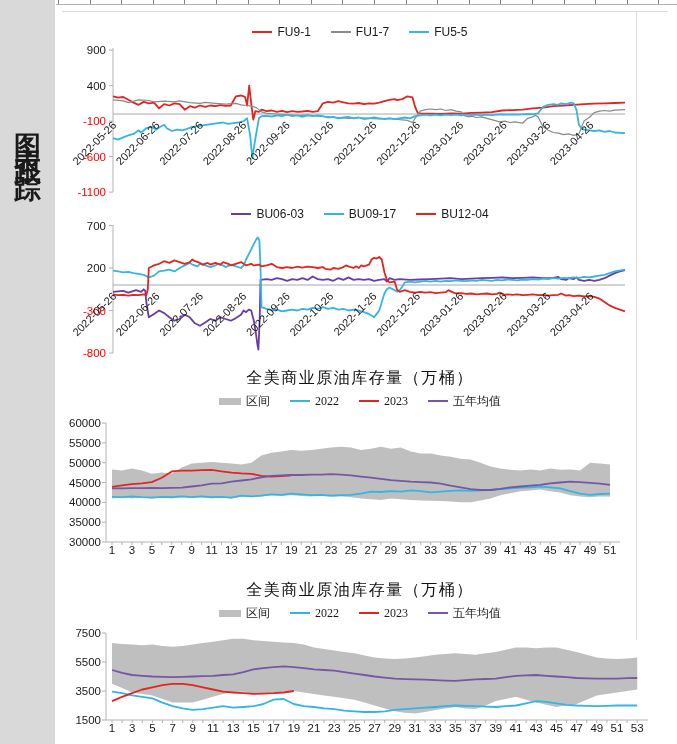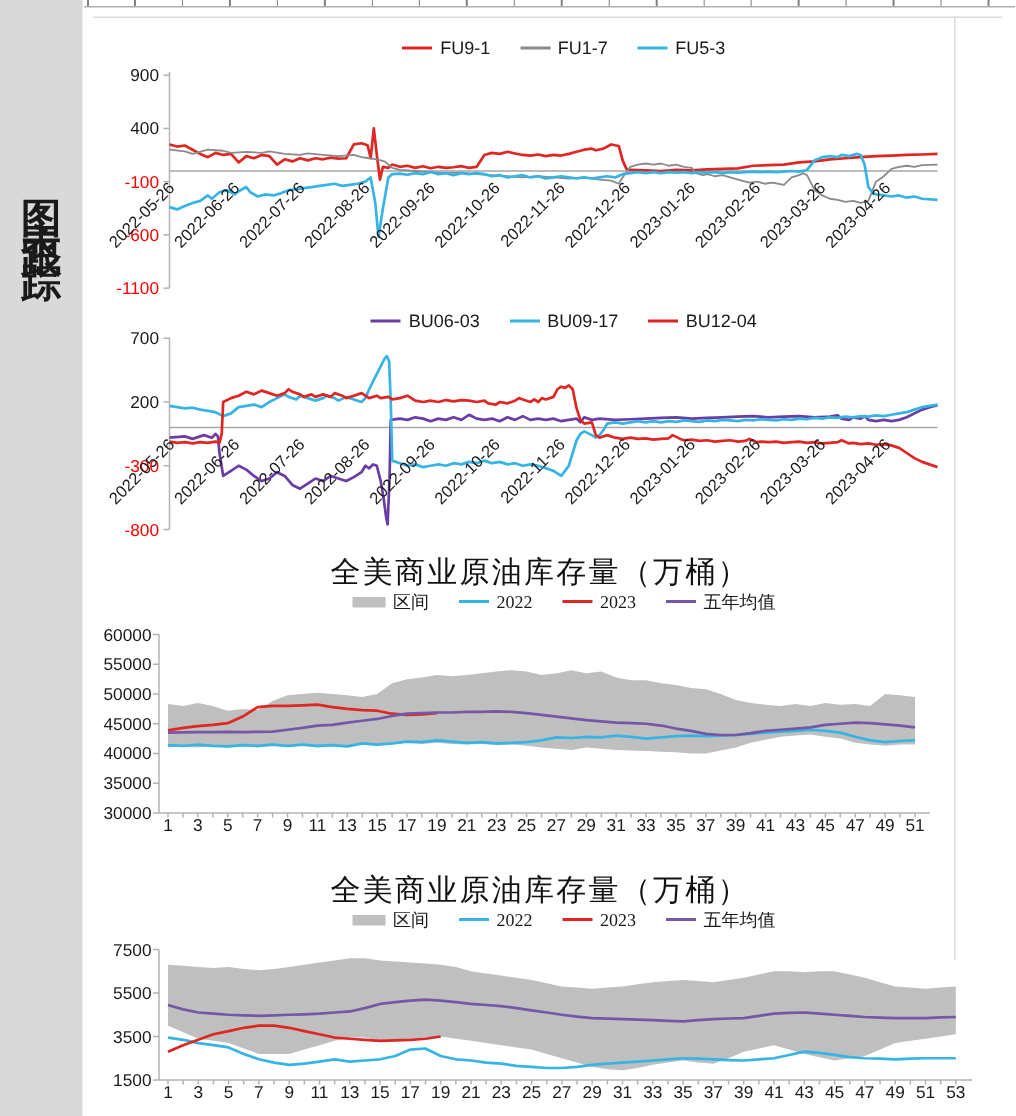--- a/index.html
+++ b/index.html
@@ -29,27 +29,27 @@
   .cell-border-top{
     position:absolute;left:62px;top:11px;width:606px;height:0;
     border-top:1px solid #dcdcdc;
   }
   .cell-border-right{
     position:absolute;left:636px;top:11px;height:629px;width:0;
     border-left:1px solid #dcdcdc;
   }
   .chart-title{
     position:absolute;left:60px;width:600px;text-align:center;
-    font-family:"Liberation Serif",serif;font-size:20px;color:#111;
+    font-family:"Liberation Serif",serif;font-size:16px;color:#111;
     letter-spacing:1.5px;
   }
   #title-us{top:368px;}
   #title-cushing{top:580px;}
   .legend{
-    position:absolute;left:76px;width:600px;height:16px;
+    position:absolute;left:60px;width:600px;height:16px;
     display:flex;justify-content:center;align-items:center;gap:20px;
     font-size:12px;color:#1a1a1a;
   }
   .legend.serif{font-family:"Liberation Serif",serif;gap:20px;}
   #legend-0{top:24px;}
   #legend-1{top:206px;}
   #legend-2{top:393px;}
   #legend-3{top:605px;}
   .legend-item{display:flex;align-items:center;}
   .legend-swatch-line{width:20px;height:2px;margin-right:5px;}
@@ -76,21 +76,21 @@
     <div class="legend-item">
       <span class="legend-swatch-line" style="background: rgb(224, 38, 34);"></span>
       <span>FU9-1</span>
     </div>
     <div class="legend-item">
       <span class="legend-swatch-line" style="background: rgb(138, 138, 138);"></span>
       <span>FU1-7</span>
     </div>
     <div class="legend-item">
       <span class="legend-swatch-line" style="background: rgb(54, 180, 228);"></span>
-      <span>FU5-3</span>
+      <span>FU5-5</span>
     </div>
   </div>
 <div class="legend" id="legend-1">
     <div class="legend-item">
       <span class="legend-swatch-line" style="background: rgb(106, 61, 166);"></span>
       <span>BU06-03</span>
     </div>
     <div class="legend-item">
       <span class="legend-swatch-line" style="background: rgb(54, 180, 228);"></span>
       <span>BU09-17</span>

